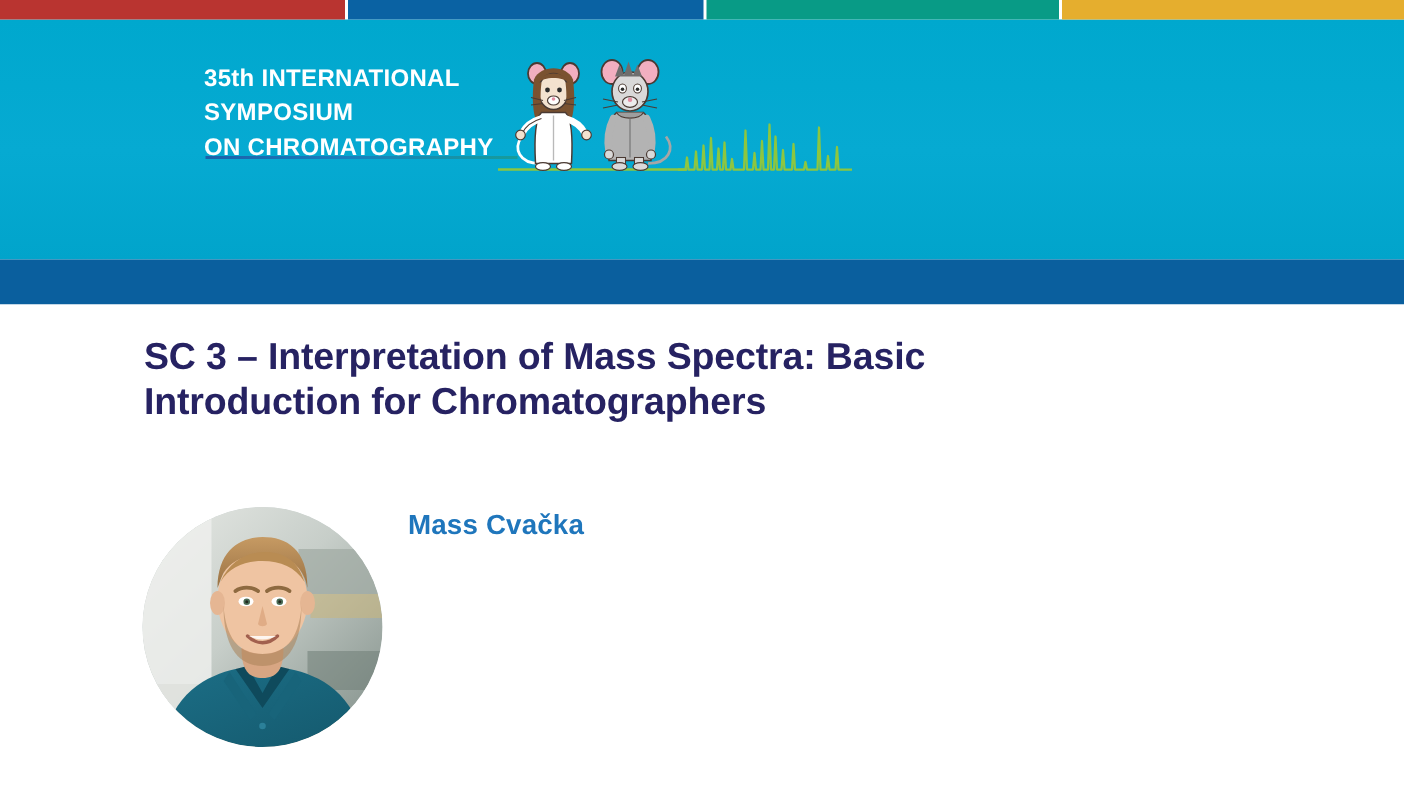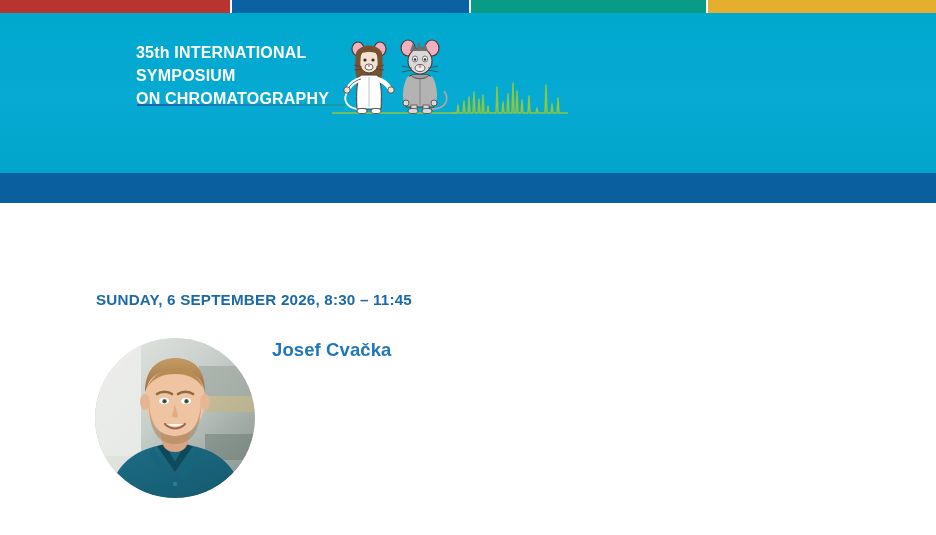--- a/index.html
+++ b/index.html
@@ -279,22 +279,22 @@
   </div>
 
   <div class="logo-block">
   </div>
 </div>
 
 <div class="blue-band"></div>
 
 <div class="content">
 
-
-  <div class="course-date">SUNDAY, 6 SEPTEMBER 2026, 8:30 – 11:45</div>
+  <div class="course-title">SC 3 – Interpretation of Mass Spectra: Basic Introduction for Chromatographers</div>
+
 
   <div class="speaker-photo">
     <svg width="160" height="160" viewBox="0 0 160 160" xmlns="http://www.w3.org/2000/svg">
       <defs>
         <linearGradient id="bgGrad" x1="0" y1="0" x2="1" y2="1">
           <stop offset="0%" stop-color="#E8EAE6"></stop>
           <stop offset="45%" stop-color="#C7CEC9"></stop>
           <stop offset="100%" stop-color="#7E8C86"></stop>
         </linearGradient>
         <linearGradient id="shirtGrad" x1="0" y1="0" x2="1" y2="1">
@@ -353,14 +353,14 @@
 
         <path d="M54 66 C54 96 66 106 80 106 C94 106 106 96 106 66
                  C104 90 94 98 80 98 C66 98 56 90 54 66 Z" fill="#A98258" opacity="0.55"></path>
 
         <path d="M70 86 C76 92 84 92 90 86" stroke="#A2604E" stroke-width="2.2" fill="none" stroke-linecap="round"></path>
         <path d="M71 86 C76 89 84 89 89 86" fill="#FFFFFF" opacity="0.85"></path>
       </g>
     </svg>
   </div>
 
-  <div class="speaker-name">Josef Cvačka</div>
+  <div class="speaker-name">Mass Cvačka</div>
 </div>
 
 </body></html>

